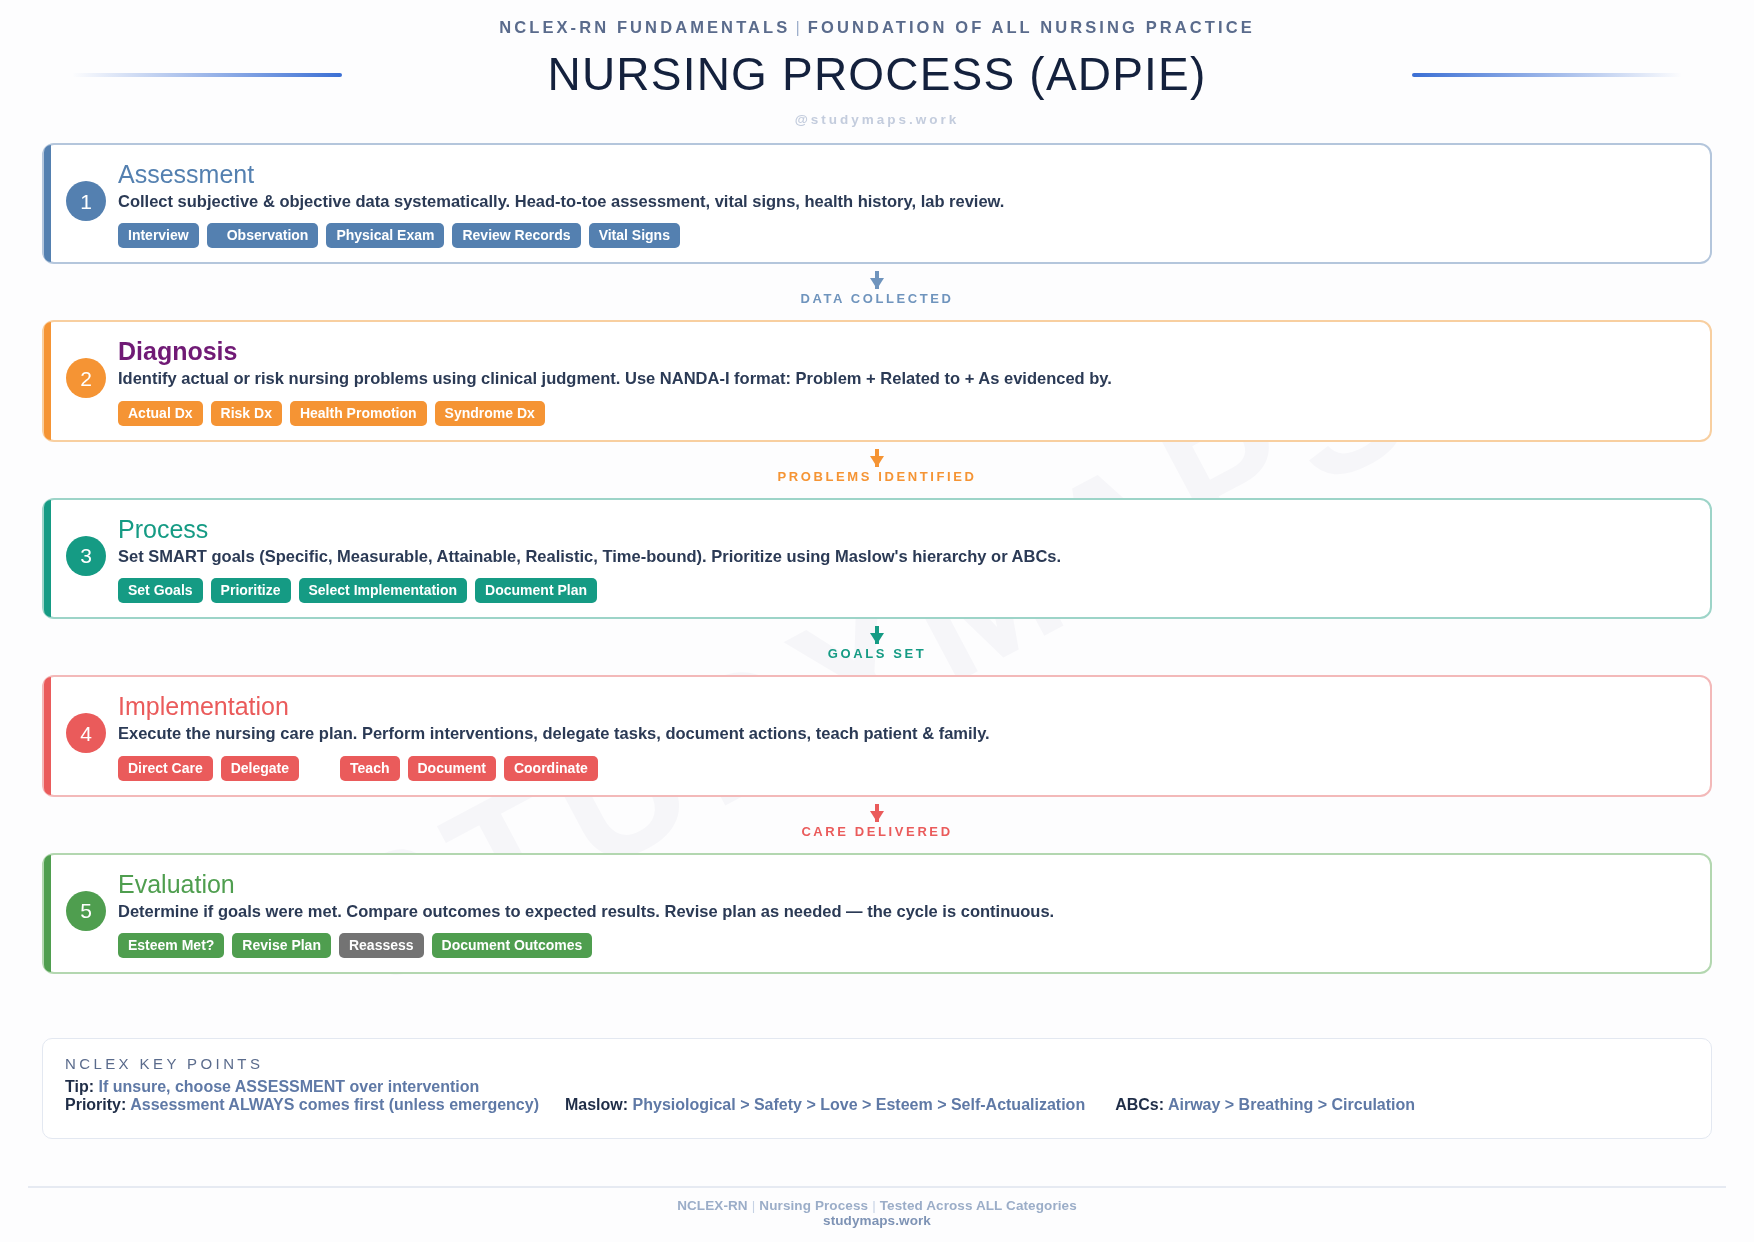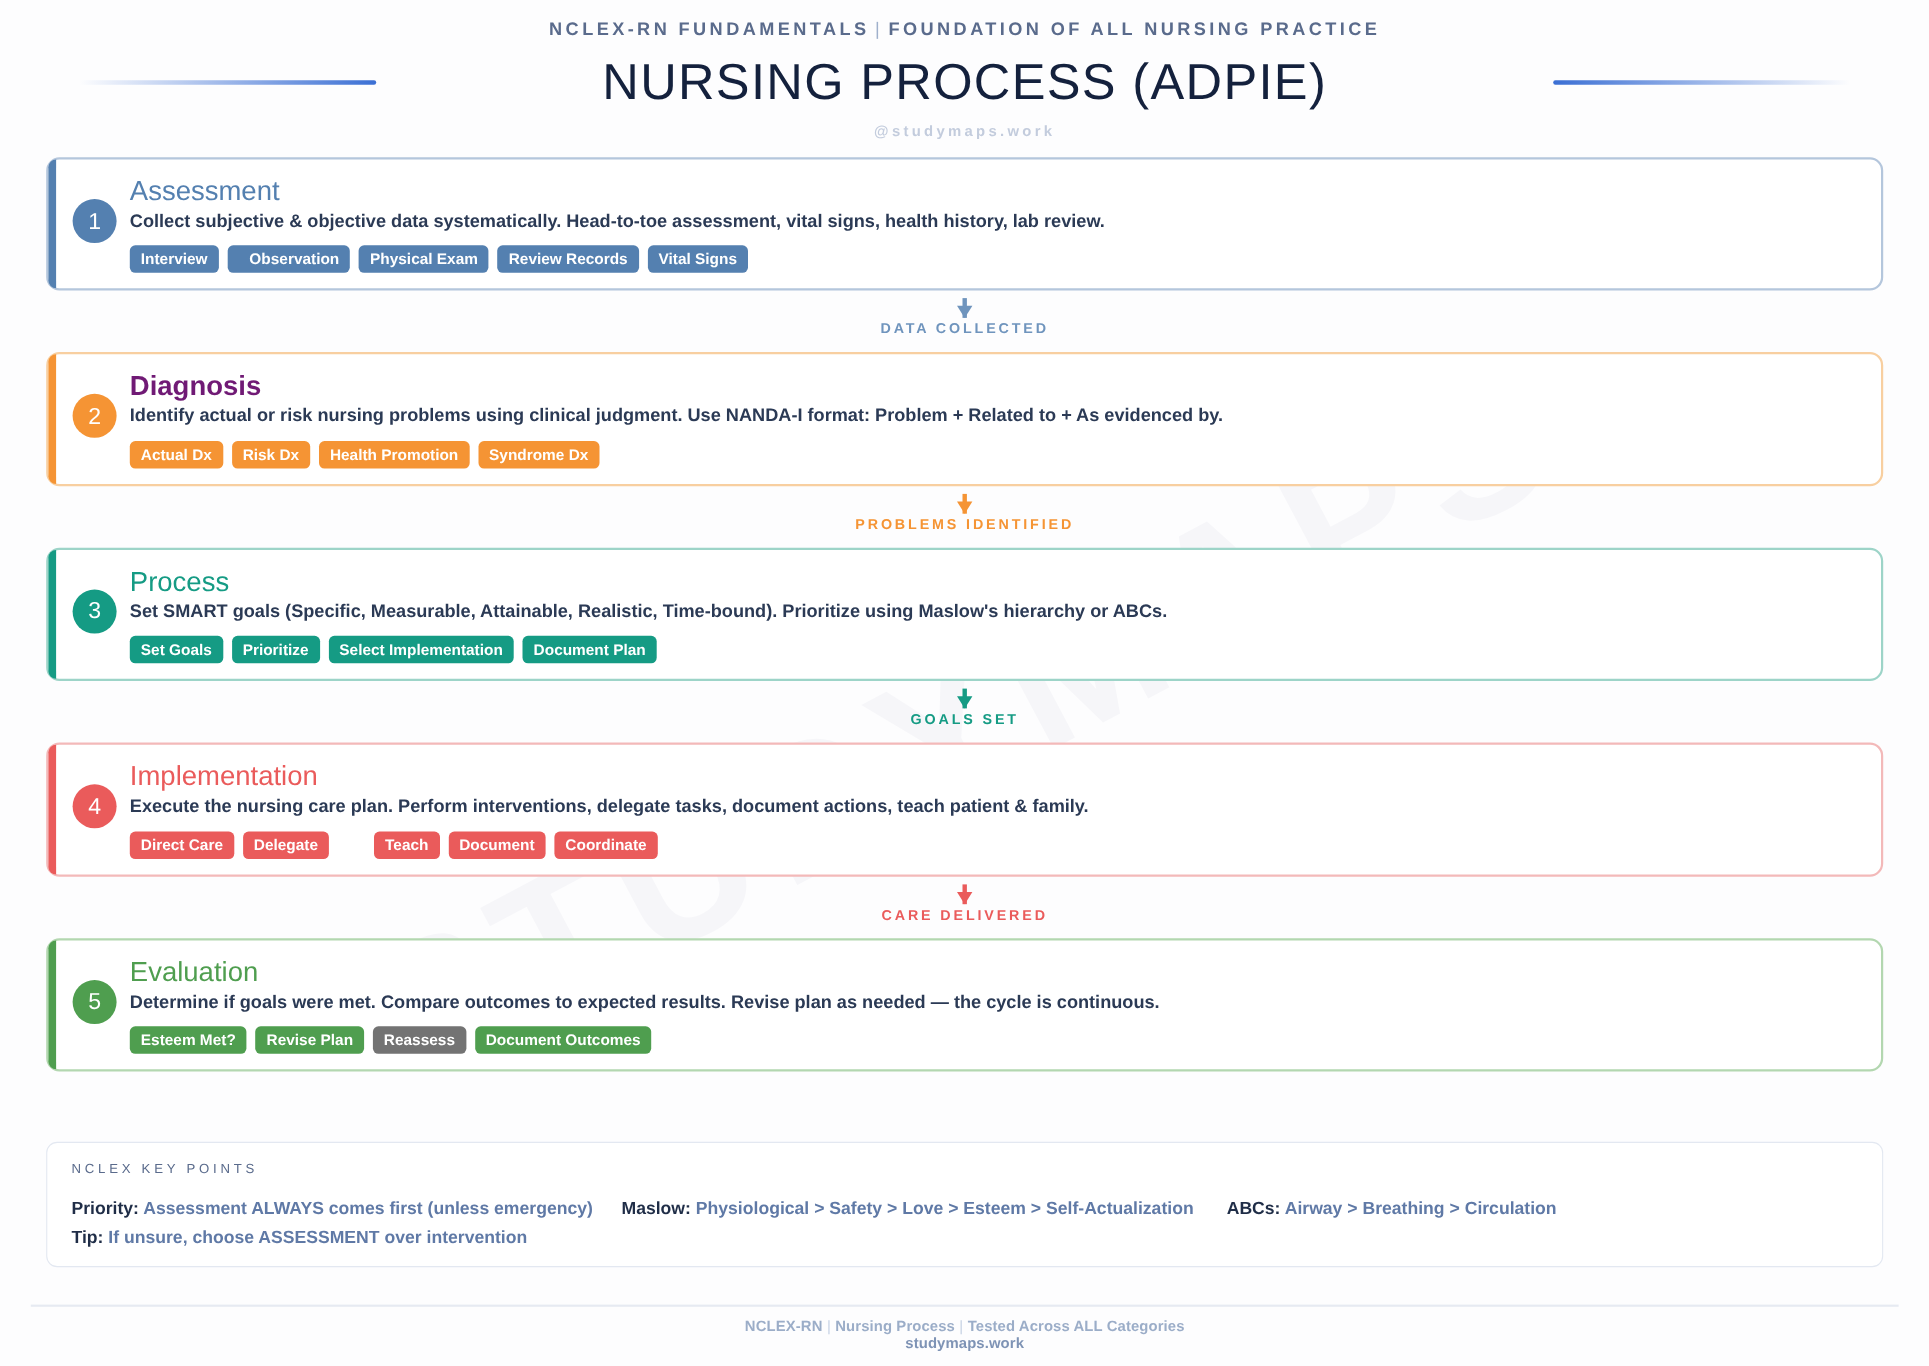--- a/index.html
+++ b/index.html
@@ -174,25 +174,25 @@
     z-index: 2;
     left: 42px;
     right: 42px;
     top: 1038px;
     background: #ffffff;
     border: 1px solid #e3e8f1;
     border-radius: 10px;
     padding: 16px 22px 16px 22px;
   }
   .kp-heading {
-    font-size: 12px;
+    font-size: 15px;
     font-weight: 400;
     letter-spacing: 3.4px;
     color: #5a6b8c;
-    margin-bottom: 22px;
+    margin-bottom: 6px;
   }
   .kp-row { display: flex; align-items: baseline; margin-bottom: 8px; }
   .kp-item { font-size: 16px; color: #5f79a6; font-weight: 700; white-space: nowrap; }
   .kp-item b { color: #1f2d47; font-weight: 700; }
   .kp-item.gap1 { margin-left: 26px; }
   .kp-item.gap2 { margin-left: 30px; }
 
   
   .footer-rule {
     position: absolute;
@@ -324,41 +324,41 @@
         <span class="tag" style="background:#737373;">Reassess</span>
         <span class="tag" style="background:#4f9e4f;">Document Outcomes</span>
       </div>
     </div>
 
   </div>
 
   <div class="keypoints">
     <div class="kp-heading">NCLEX KEY POINTS</div>
 
+    <div class="kp-row" style="margin-bottom:0;">
+      <div class="kp-item">
+        <b>Tip:</b>
+        <span>If unsure, choose ASSESSMENT over intervention</span>
+      </div>
+    </div>
+
     <div class="kp-row">
       <div class="kp-item">
         <b>Priority:</b>
         <span>Assessment ALWAYS comes first (unless emergency)</span>
       </div>
       <div class="kp-item gap1">
         <b>Maslow:</b>
         <span>Physiological &gt; Safety &gt; Love &gt; Esteem &gt; Self-Actualization</span>
       </div>
       <div class="kp-item gap2">
         <b>ABCs:</b>
         <span>Airway &gt; Breathing &gt; Circulation</span>
       </div>
     </div>
-
-    <div class="kp-row" style="margin-bottom:0;">
-      <div class="kp-item">
-        <b>Tip:</b>
-        <span>If unsure, choose ASSESSMENT over intervention</span>
-      </div>
-    </div>
   </div>
 
   <div class="footer-rule"></div>
   <div class="footer">
     <div>
       <span>NCLEX-RN</span><span class="sep">|</span><span>Nursing Process</span><span class="sep">|</span><span>Tested Across ALL Categories</span>
     </div>
     <div style="color:#7e93b5;">studymaps.work</div>
   </div>
 

